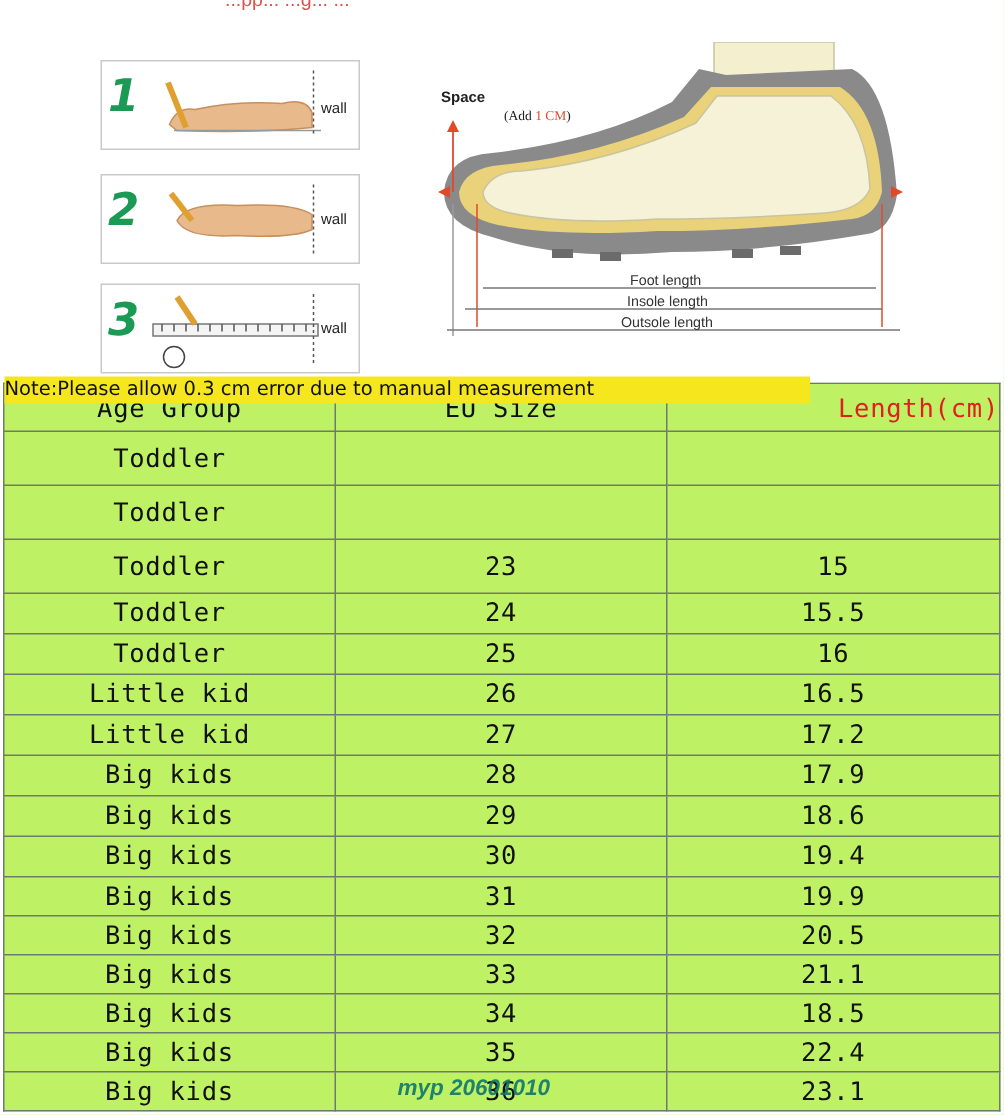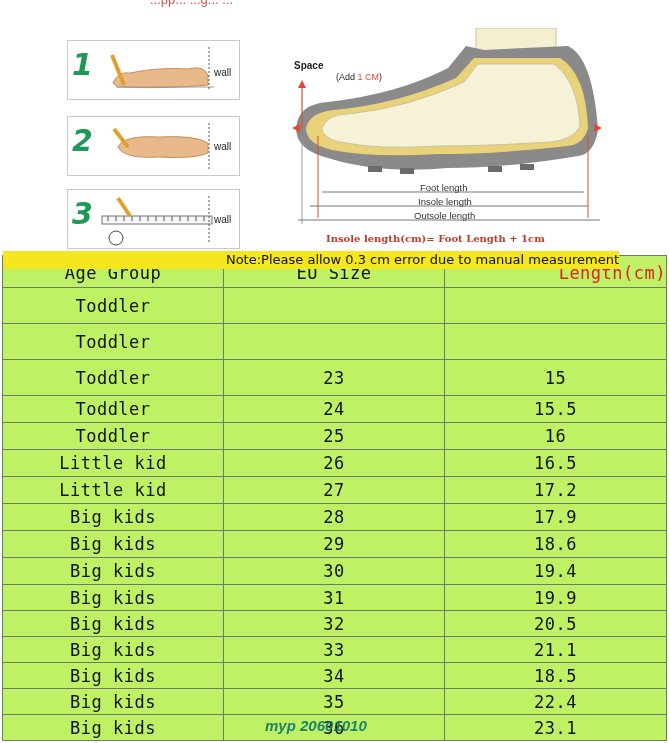--- a/index.html
+++ b/index.html
@@ -14,27 +14,27 @@
   .step-card.c1 { top: 40px; }
   .step-card.c2 { top: 116px; }
   .step-card.c3 { top: 189px; }
   .step-num { position: absolute; left: 4px; top: 6px; font-family: "DejaVu Sans", sans-serif; font-weight: bold; font-style: italic; font-size: 30px; color: #1a9a55; }
   .step-card svg { position: absolute; left: 0; top: 0; }
   .wall-lbl { position: absolute; font-family: "Liberation Sans", sans-serif; font-size: 10px; color: #222; }
 
   .diagram { position: absolute; left: 288px; top: 28px; width: 320px; height: 222px; }
   .diagram svg { position: absolute; left: 0; top: 0; }
   .space-lbl { position: absolute; left: 6px; top: 32px; font-family: "Liberation Sans", sans-serif; font-weight: bold; font-size: 10px; color: #222; }
-  .space-sub { position: absolute; left: 0px; top: 44px; font-family: Liberation Sans, sans-serif; font-size: 9px; color: #222; white-space: nowrap; padding-left: 48px; }
+  .space-sub { position: absolute; left: 0px; top: 44px; font-family: Liberation Serif, serif; font-size: 9px; color: #222; white-space: nowrap; padding-left: 48px; }
   .space-sub .red { color: #e04a2a; }
   .len-lbl { position: absolute; font-family: "Liberation Sans", sans-serif; font-size: 9.5px; color: #333; white-space: nowrap; }
   .formula { position: absolute; left: 38px; top: 205px; font-family: "DejaVu Serif", serif; font-size: 10px; font-weight: bold; color: #c0392b; white-space: nowrap; }
 
   
-  .note { position: absolute; left: 3px; top: 251px; width: 616px; height: 18px; background: #f5e61d; text-align: right; font-family: "DejaVu Sans", sans-serif; font-size: 13px; line-height: 18px; color: #111; white-space: nowrap; overflow: hidden; }
+  .note { position: absolute; left: 3px; top: 251px; width: 537px; height: 18px; background: #f5e61d; text-align: left; font-family: "DejaVu Sans", sans-serif; font-size: 13px; line-height: 18px; color: #111; white-space: nowrap; overflow: hidden; }
 
   
   .tbl-wrap { position: absolute; left: 2px; top: 255px; width: 666px; height: 488px; overflow: hidden; }
   table { border-collapse: collapse; width: 664px; background: #bef264; table-layout: fixed; }
   col.c-age { width: 221px; } col.c-eu { width: 221px; } col.c-len { width: 222px; }
   td, th { border: 1px solid #6e7a6e; text-align: center; font-family: "DejaVu Sans Mono", monospace; font-size: 17px; color: #111; font-weight: normal; padding: 0; letter-spacing: 0.5px; }
   th { height: 32px; vertical-align: bottom; line-height: 28px; }
   th.red { color: #e02020; text-align: right; }
   tr.r-tall td { height: 36px; }
   tr.r-std td { height: 27px; }
@@ -124,21 +124,20 @@
           <rect x="112" y="140" width="14" height="6"></rect>
         <rect x="200" y="138" width="14" height="6"></rect>
           <rect x="232" y="136" width="14" height="6"></rect>
       </g>
     </svg>
     <span class="space-lbl">Space</span>
     <span class="space-sub"><span>(Add </span><span class="red">1 CM</span><span>)</span></span>
     <span class="len-lbl" style="left:132px;top:154px;">Foot length</span>
     <span class="len-lbl" style="left:130px;top:168px;">Insole length</span>
     <span class="len-lbl" style="left:126px;top:182px;">Outsole length</span>
-    <span class="formula">Insole length(cm)= Foot Length + 1cm</span>
   </div>
 </div>
 
 <div class="tbl-wrap">
   <table>
     <colgroup>
         <col class="c-age">
         <col class="c-eu">
         <col class="c-len">
       </colgroup>

